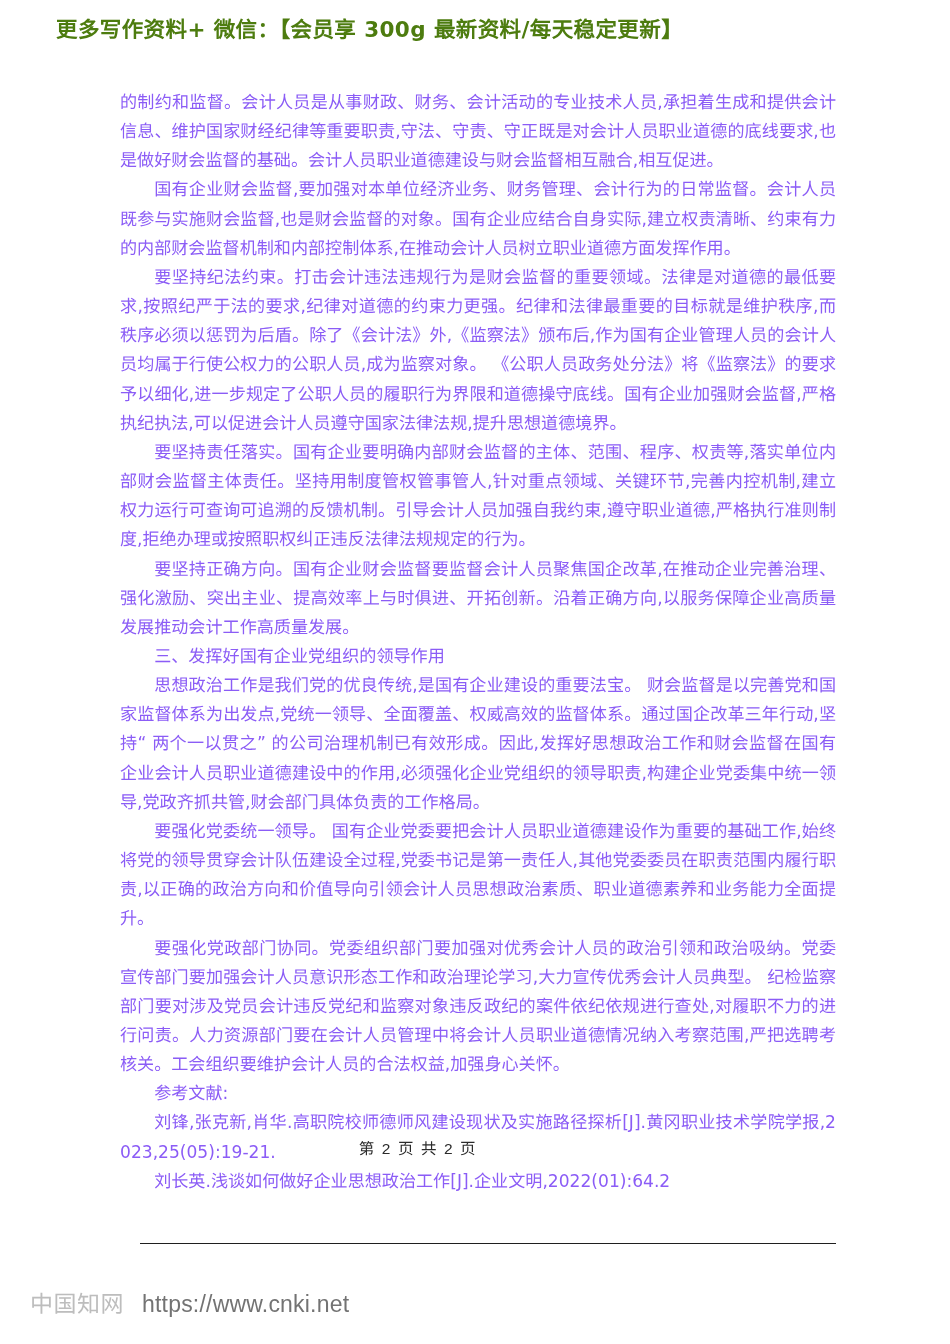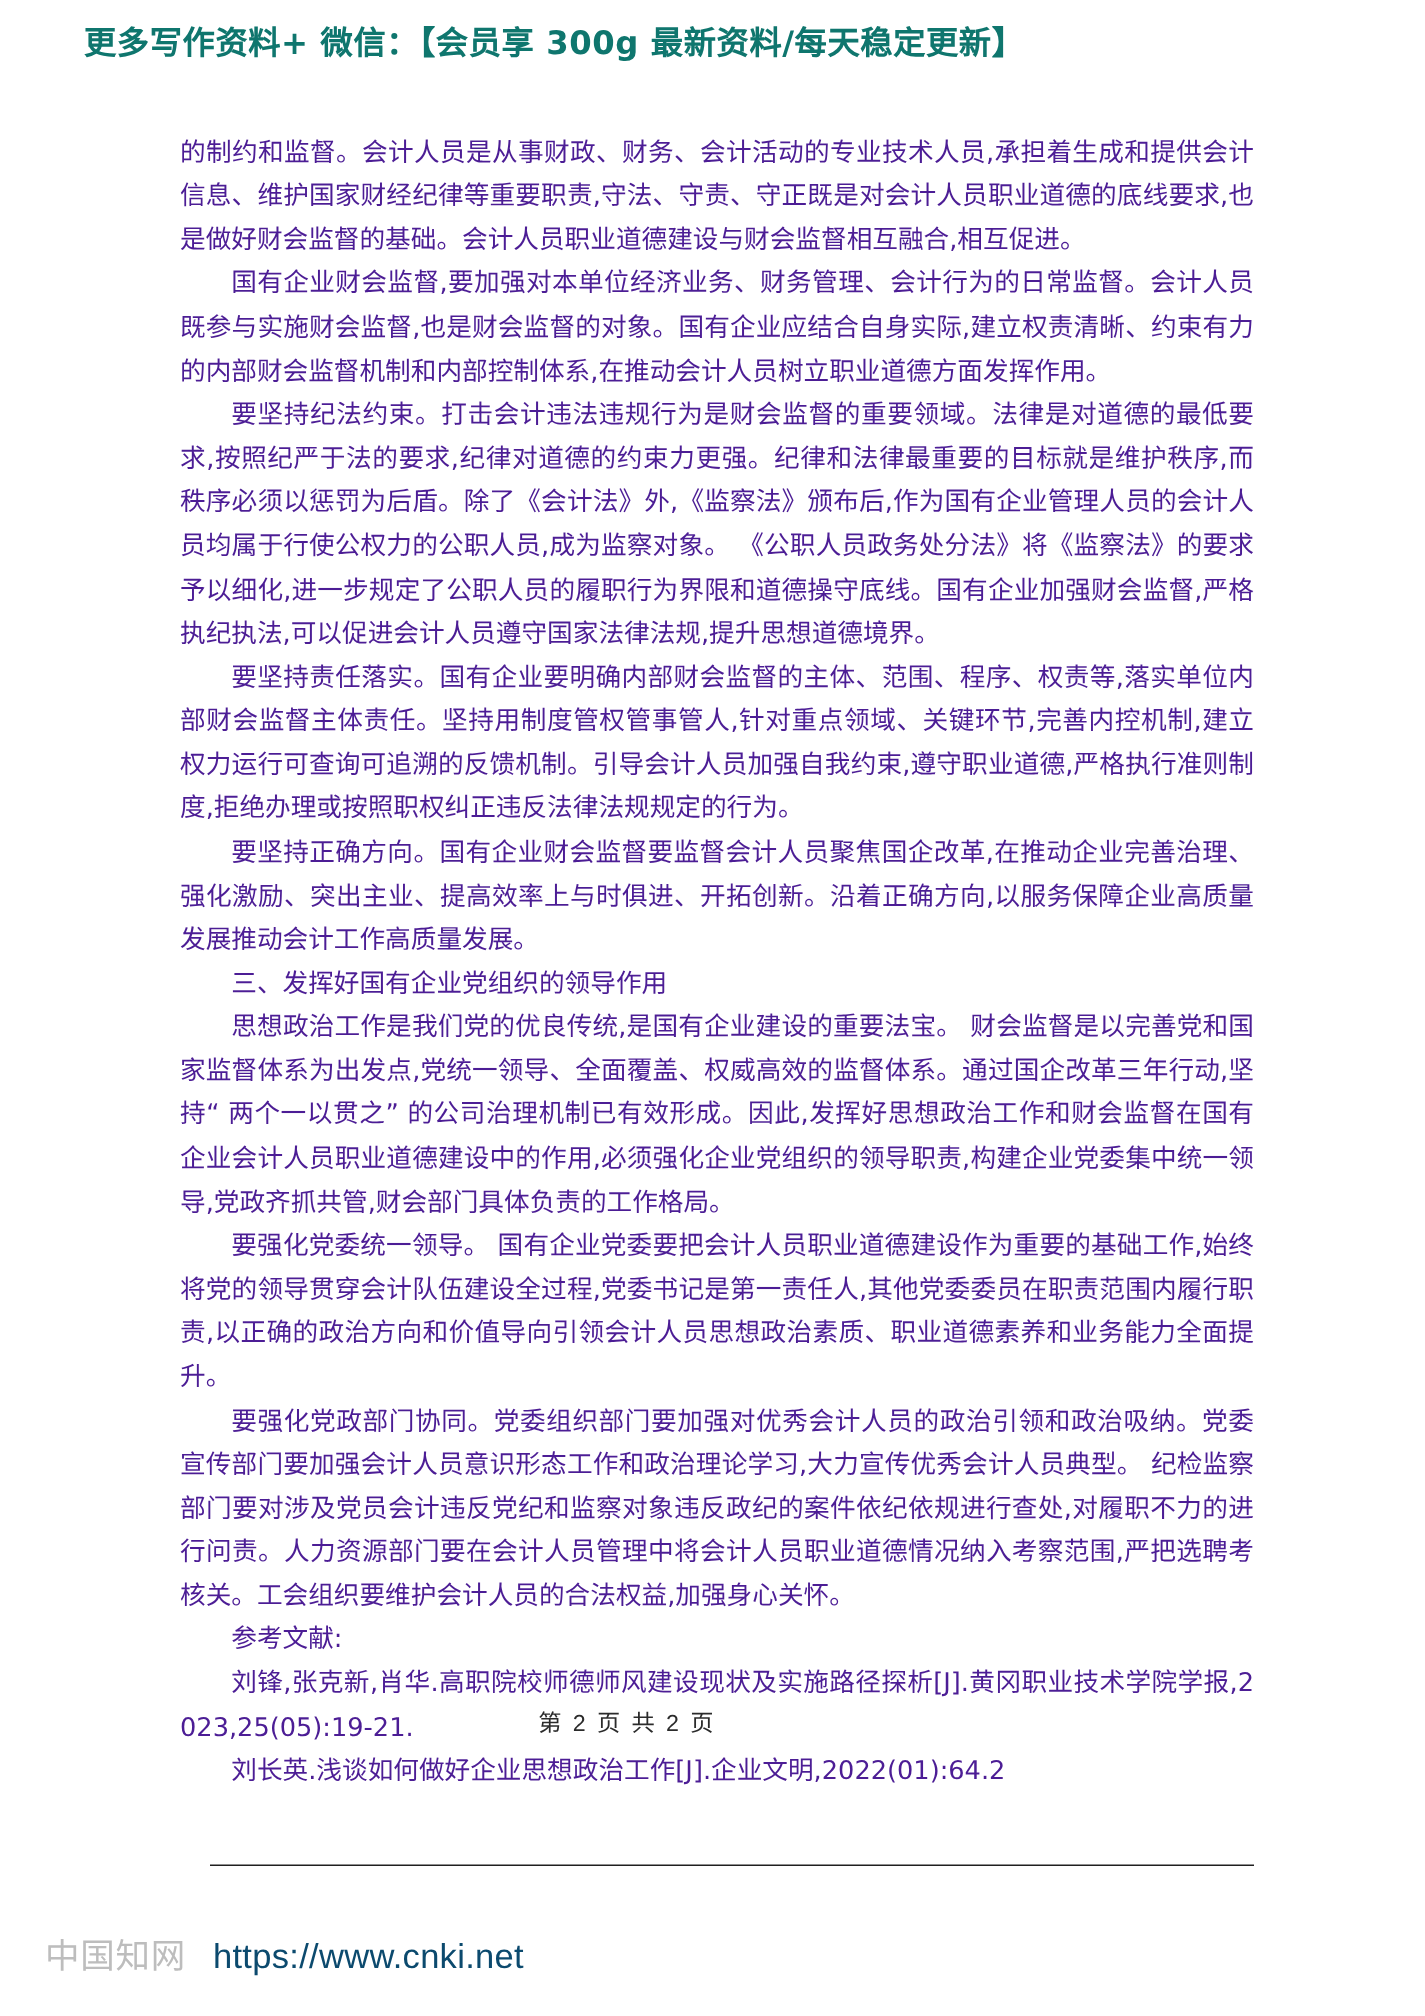--- a/index.html
+++ b/index.html
@@ -16,41 +16,41 @@
     overflow: hidden;
   }
 
   
   .promo-banner {
     position: absolute;
     left: 56px;
     top: 13px;
     width: 840px;
     height: 34px;
-    color: #0f766e;
+    color: #4d7c0f;
     font-size: 21.5px;
     font-weight: bold;
     letter-spacing: 0.4px;
     line-height: 34px;
     white-space: nowrap;
     font-family: "DejaVu Sans", "Liberation Sans", sans-serif;
   }
 
   
   .doc-body {
     position: absolute;
     left: 120px;
     top: 88px;
     width: 716px;
   }
   .para {
     margin: 0;
     font-size: 17.1px;
     line-height: 29.15px;
-    color: #4c1d95;
+    color: #8b5cf6;
     text-align: justify;
     text-justify: inter-ideograph;
     text-indent: 2em;
     font-family: "DejaVu Sans", "Liberation Sans", sans-serif;
     letter-spacing: 0px;
     word-break: break-all;
   }
   .para.no-indent {
     text-indent: 0;
   }
@@ -94,21 +94,21 @@
   }
   .cnki-name {
     font-size: 23px;
     letter-spacing: 0.5px;
     color: #bdbdbd;
     font-family: "DejaVu Sans", "Liberation Sans", sans-serif;
   }
   .cnki-url {
     font-size: 23px;
     letter-spacing: 0.2px;
-    color: #0c4a6e;
+    color: #737373;
     font-family: "Liberation Sans", sans-serif;
   }
 </style>
 </head>
 <body>
 
 <div class="promo-banner">更多写作资料+ 微信：【会员享 300g 最新资料/每天稳定更新】</div>
 
 <div class="doc-body">
 

